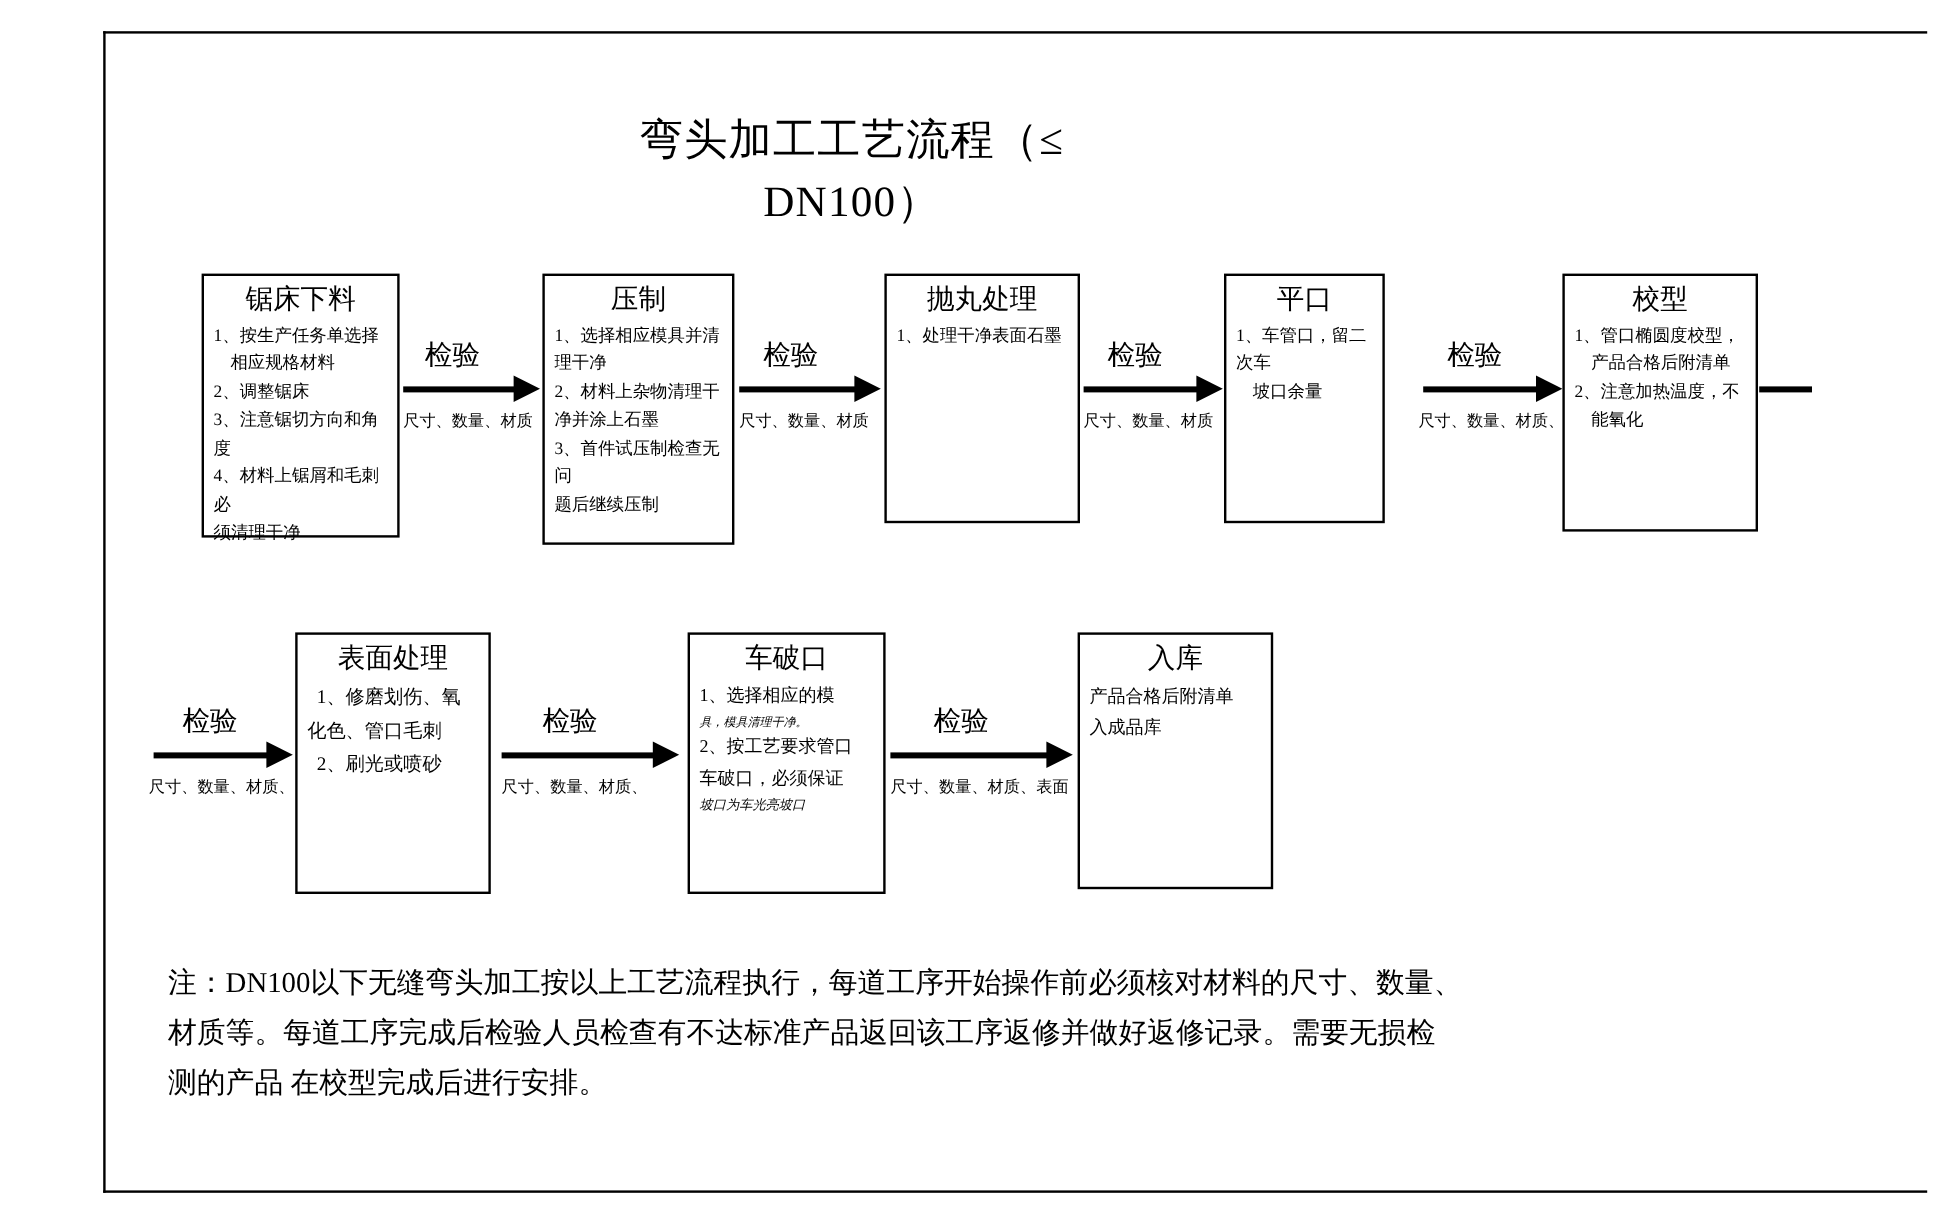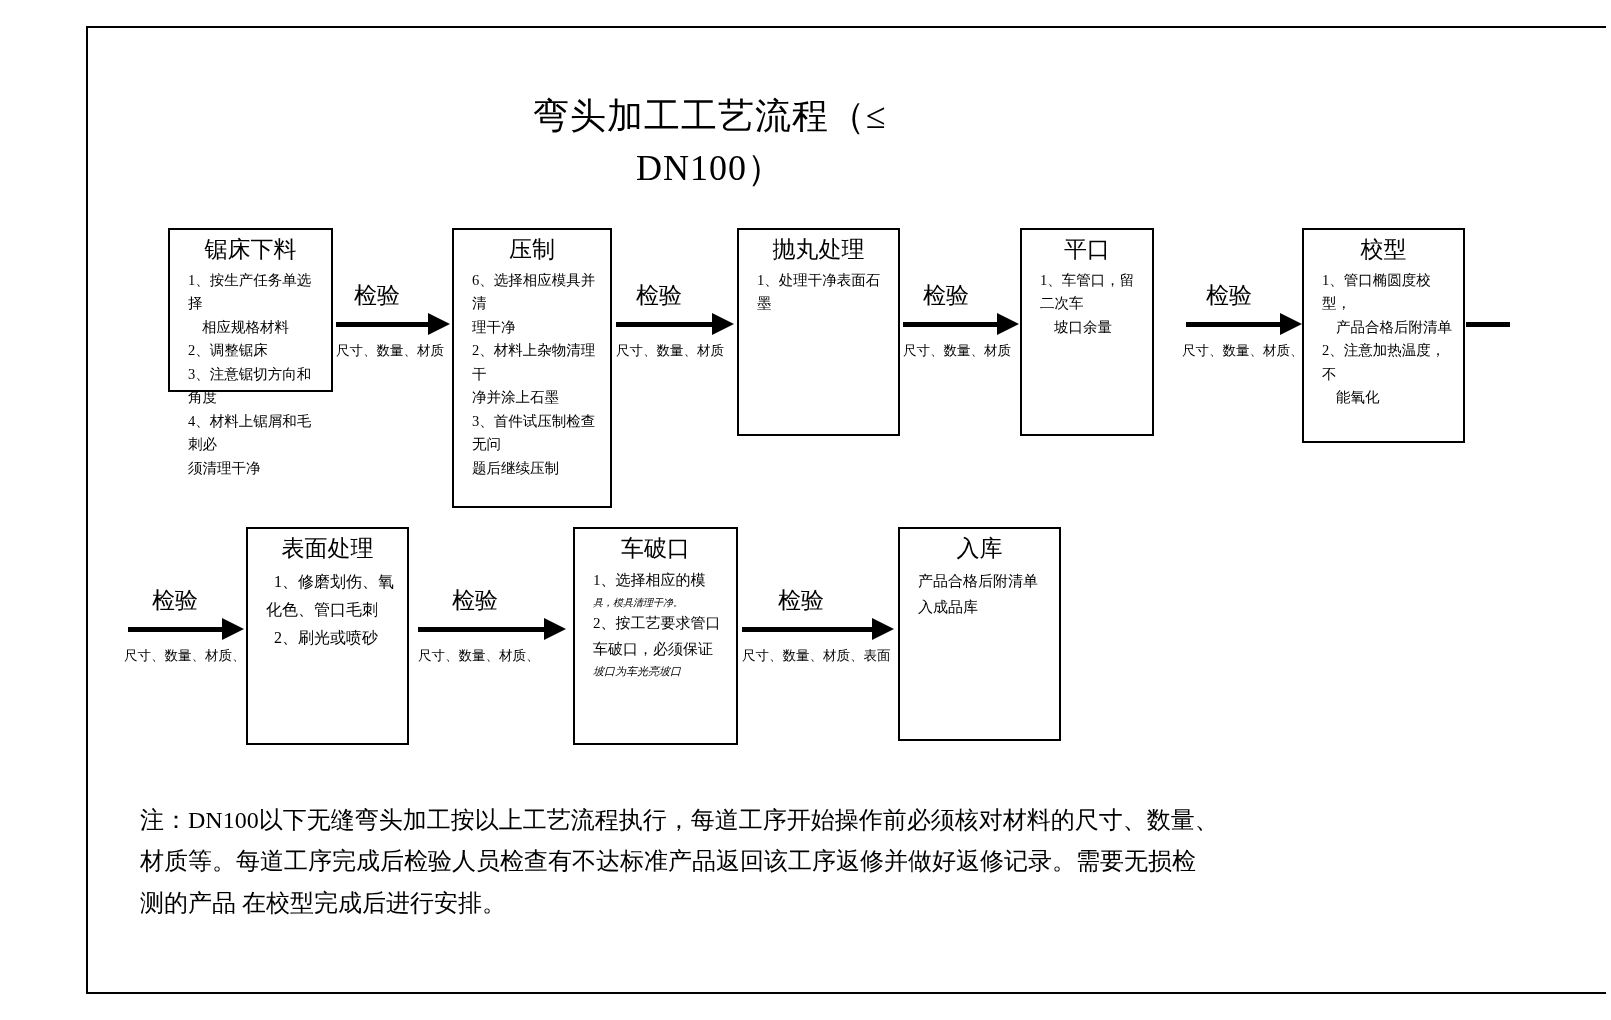--- a/index.html
+++ b/index.html
@@ -52,21 +52,20 @@
     text-align: center;
     font-size: 23px;
     line-height: 1.25;
     margin-bottom: 4px;
     white-space: nowrap;
   }
   .box .bl {
     font-size: 14.5px;
     line-height: 1.62;
     text-align: left;
-    margin-left: 10px;
   }
   
   .arrow {
     position: absolute;
   }
   .arrow .lbl {
     position: absolute;
     font-size: 23px;
     white-space: nowrap;
   }
@@ -104,33 +103,33 @@
 
 <div id="page">
 
   <div id="frame"></div>
 
   <div id="title">
     <div>弯头加工工艺流程（≤</div>
     <div>DN100）</div>
   </div>
 
-  <div class="box" style="left:168px; top:228px; width:165px; height:164px;">
+  <div class="box" style="left:168px; top:228px; width:165px; height:220px;">
     <div class="bt">锯床下料</div>
     <div class="bl">1、按生产任务单选择</div>
     <div class="bl" style="text-indent:14px;">相应规格材料</div>
     <div class="bl">2、调整锯床</div>
     <div class="bl">3、注意锯切方向和角度</div>
     <div class="bl">4、材料上锯屑和毛刺必</div>
     <div class="bl">须清理干净</div>
   </div>
 
-  <div class="box" style="left:452px; top:228px; width:160px; height:280px;">
+  <div class="box" style="left:452px; top:228px; width:160px; height:226px;">
     <div class="bt">压制</div>
-    <div class="bl">6、选择相应模具并清</div>
+    <div class="bl">1、选择相应模具并清</div>
     <div class="bl">理干净</div>
     <div class="bl">2、材料上杂物清理干</div>
     <div class="bl">净并涂上石墨</div>
     <div class="bl">3、首件试压制检查无问</div>
     <div class="bl">题后继续压制</div>
   </div>
 
   <div class="box" style="left:737px; top:228px; width:163px; height:208px;">
     <div class="bt">抛丸处理</div>
     <div class="bl">1、处理干净表面石墨</div>

